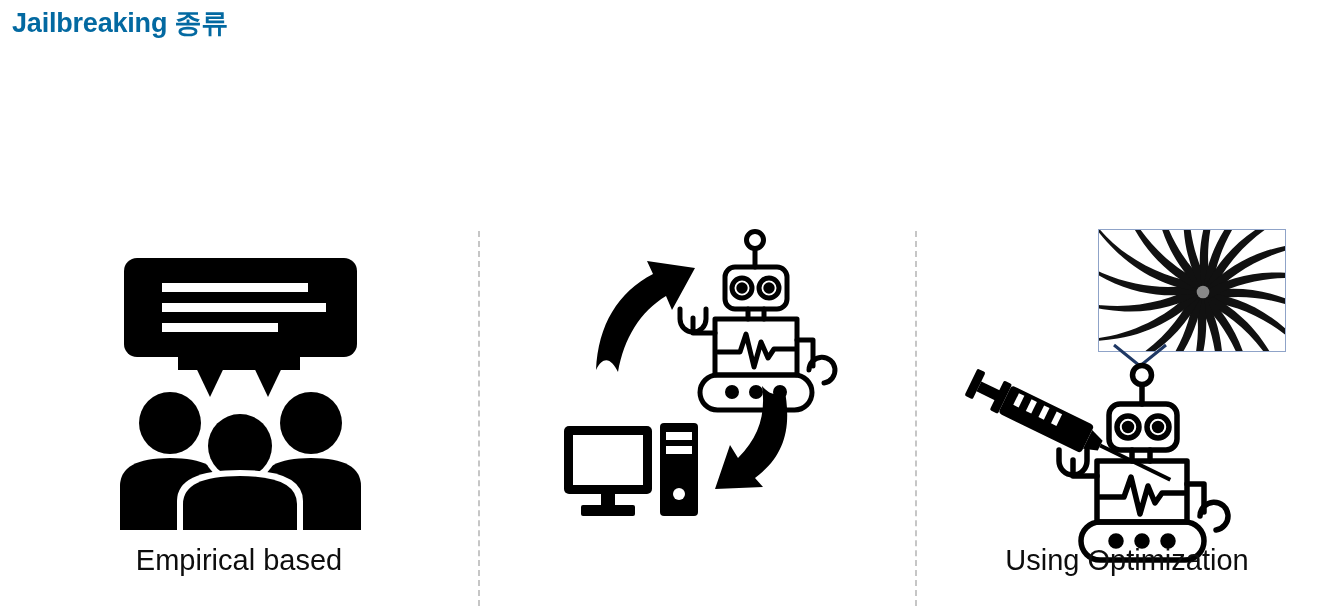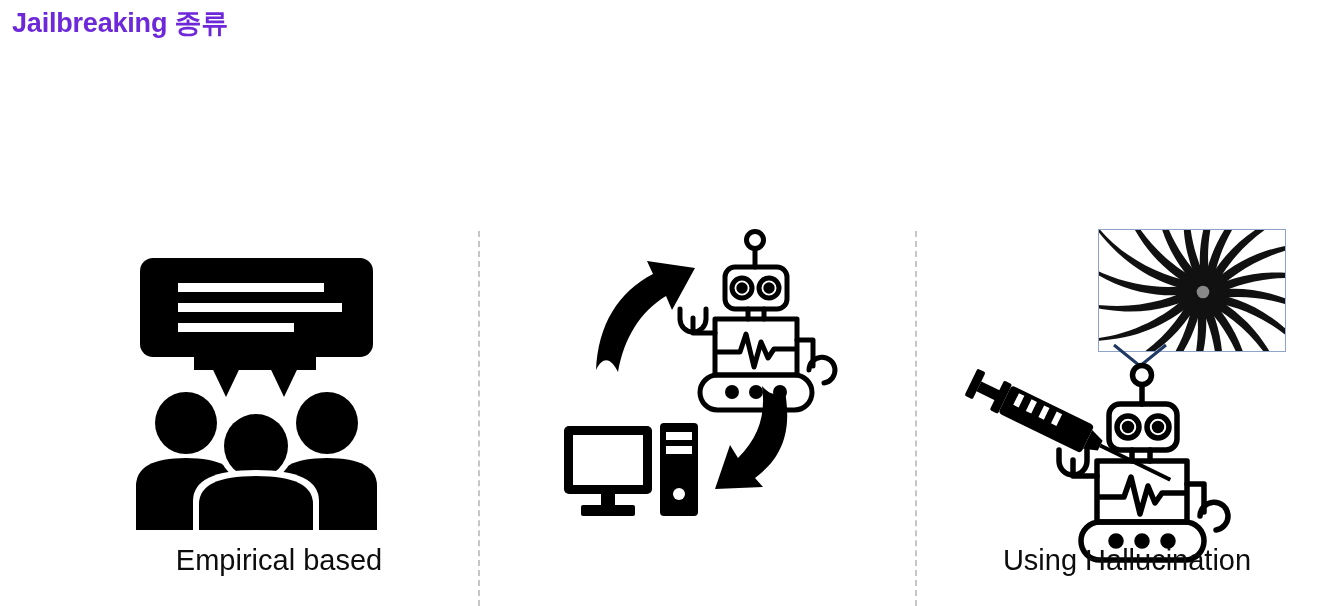--- a/index.html
+++ b/index.html
@@ -17,42 +17,42 @@
   }
 
   
   #slide-title {
     position: absolute;
     left: 12px;
     top: 5px;
     font-size: 27px;
     font-weight: bold;
     letter-spacing: -0.2px;
-    color: #6d28d9;
+    color: #0369a1;
     white-space: nowrap;
   }
 
   
   .divider {
     position: absolute;
     top: 231px;
     width: 0;
     height: 375px;
     border-left: 2px dashed #c6c6c6;
   }
   #divider-1 { left: 478px; }
   #divider-2 { left: 915px; }
 
   
   .column {
     position: absolute;
     top: 210px;
     height: 396px;
   }
-  #column-empirical    { left:   16px; width: 478px; padding-left: 48px; }
+  #column-empirical    { left:   0px; width: 478px; }
   #column-optimization { left: 480px; width: 435px; }
   #column-hallucination{ left: 917px; width: 420px; }
 
   .column-art {
     position: absolute;
     left: 0;
     top: 0;
     width: 100%;
     height: 330px;
   }
@@ -344,14 +344,14 @@
         <path d="M146 166 A14 14 0 1 0 130 152"></path>
 
         <rect x="11" y="158" width="123" height="38" rx="19" ry="19"></rect>
         <circle cx="46" cy="177" r="5" fill="#000"></circle>
         <circle cx="72" cy="177" r="5" fill="#000"></circle>
         <circle cx="98" cy="177" r="5" fill="#000"></circle>
       </g>
     </svg>
   </div>
 
-  <div class="column-caption">Using Hallucination</div>
+  <div class="column-caption">Using Optimization</div>
 </div>
 
 </body></html>

